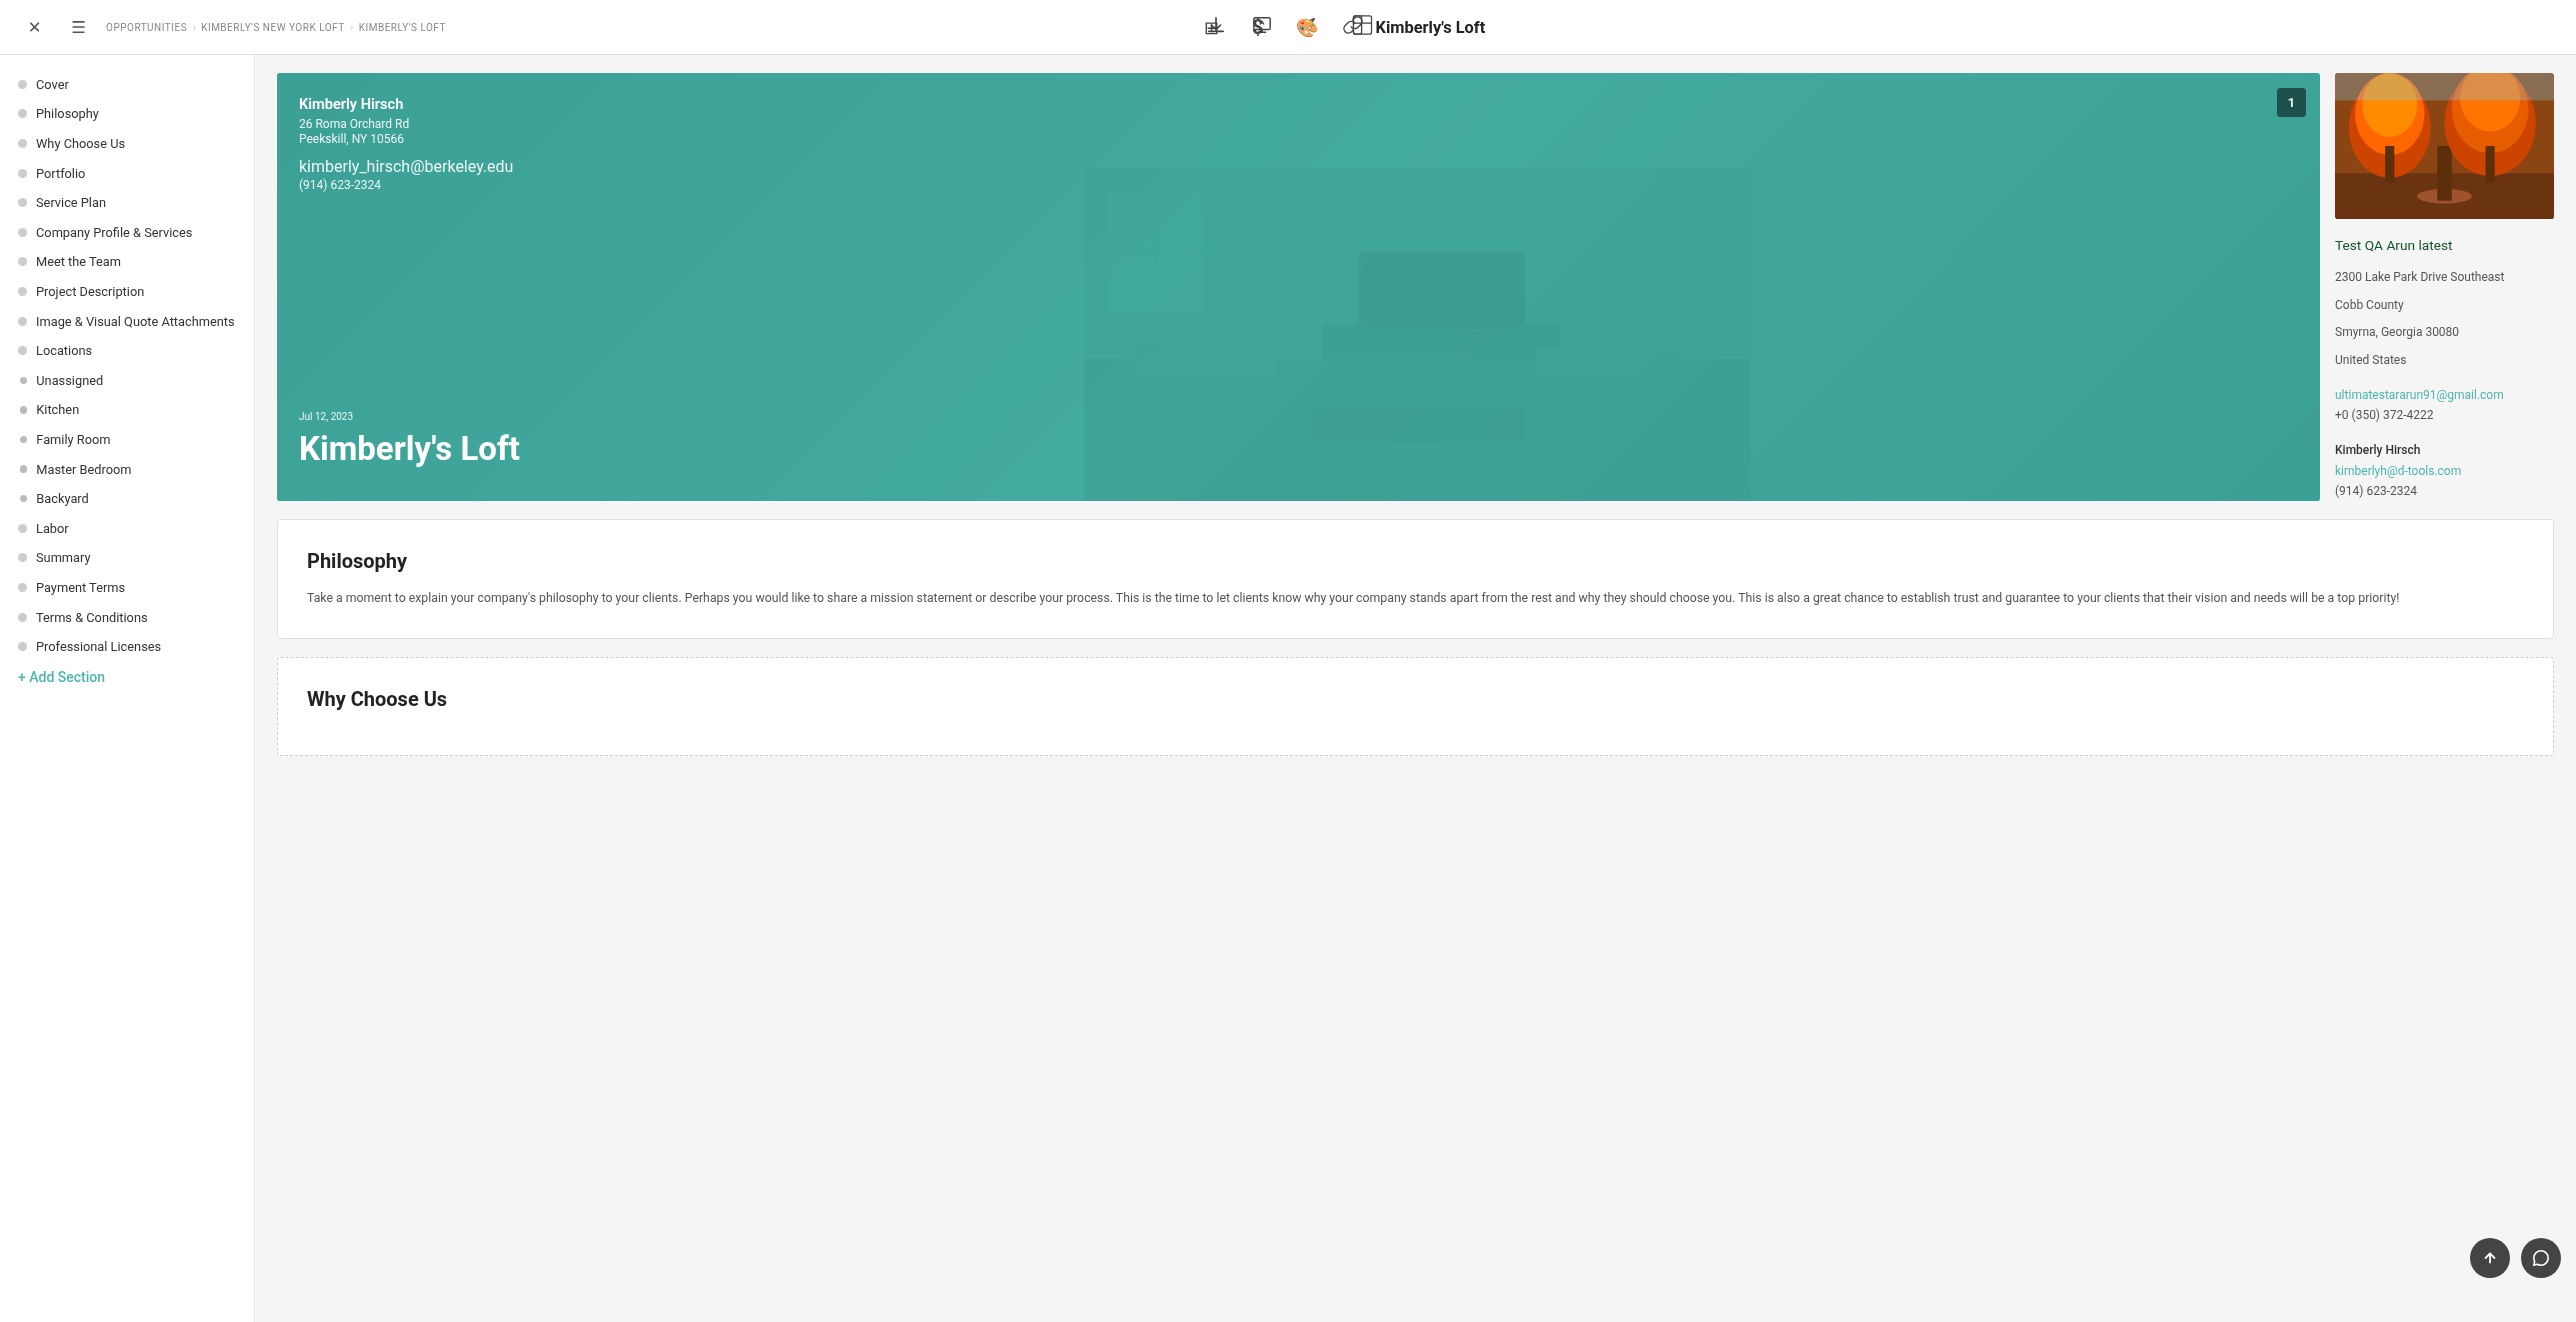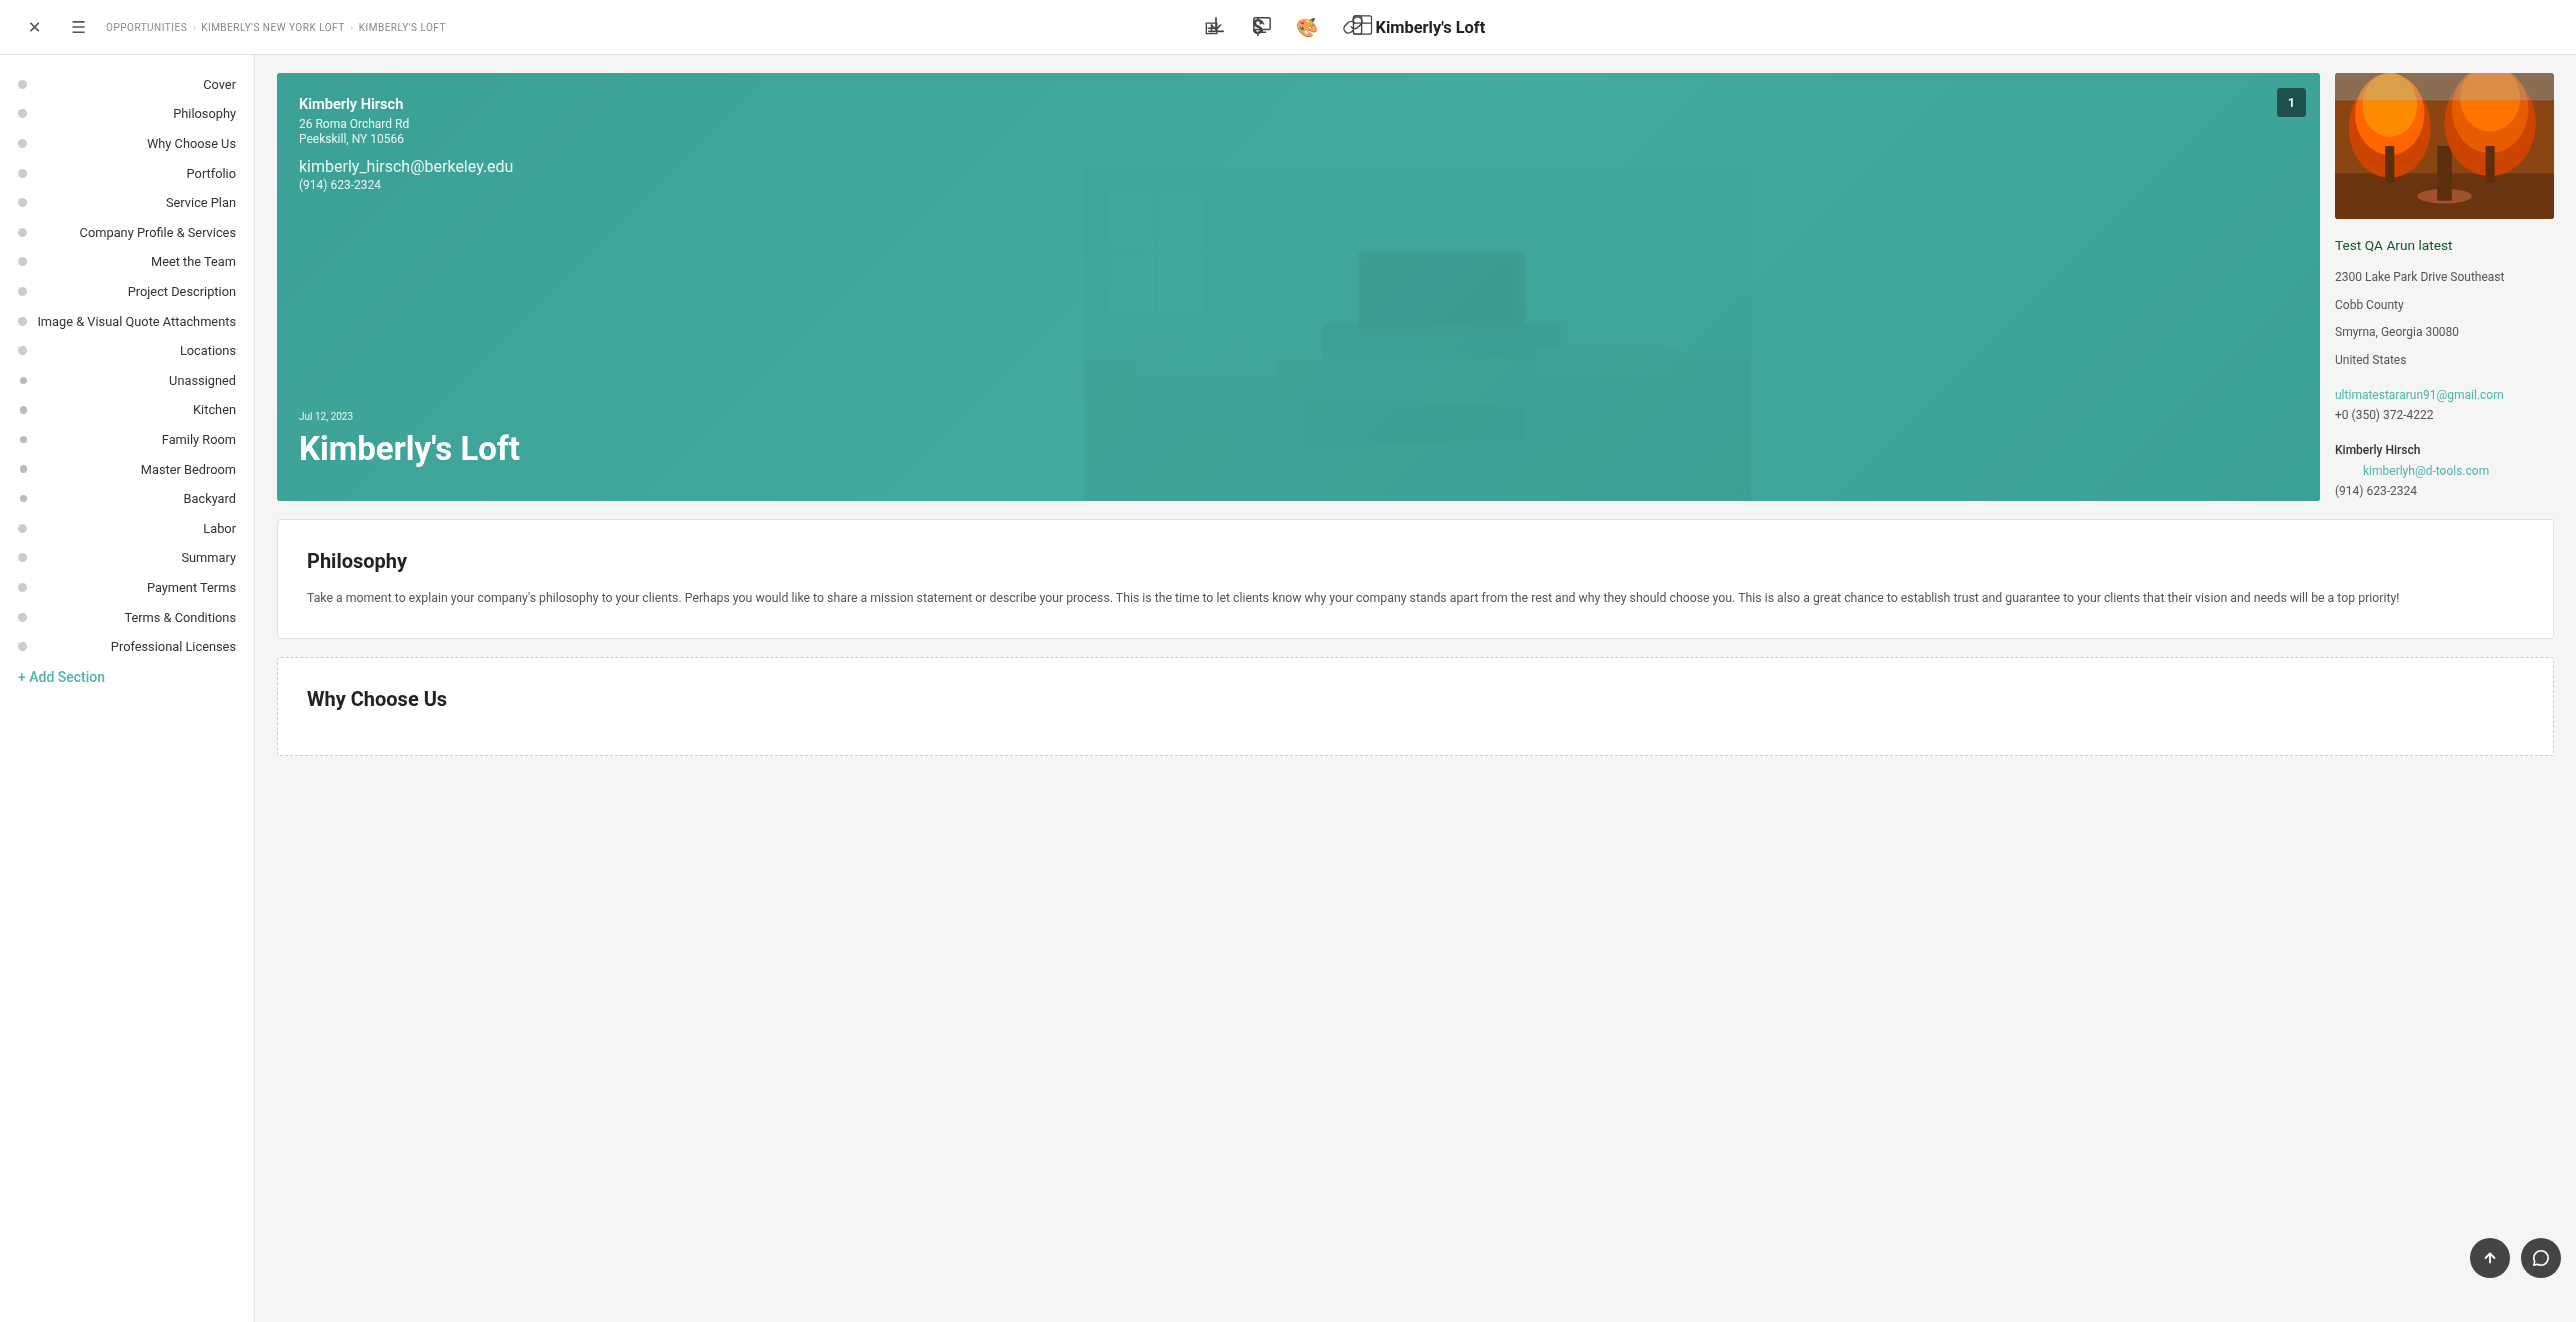--- a/index.html
+++ b/index.html
@@ -24,21 +24,21 @@
     
     .main-layout { display: flex; flex: 1; overflow: hidden; }
 
     
     .sidebar {
       width: 255px; background: #fff; border-right: 0.9px solid #e8e8e8;
       overflow-y: auto; flex-shrink: 0; padding: 14.6px 0;
     }
     .sidebar-item {
       display: flex; align-items: center; gap: 9px;
-      padding: 7.3px 18px; cursor: pointer; font-size: 12.8px; color: #333; justify-content: space-between;
+      padding: 7.3px 18px; cursor: pointer; font-size: 12.8px; color: #333;
     }
     .sidebar-dot {
       width: 9px; height: 9px; border-radius: 50%; background: #ccc; flex-shrink: 0;
     }
     .sidebar-sub {
       padding-left: 20px;
     }
     .sidebar-sub .sidebar-dot { background: #bbb; width: 7.3px; height: 7.3px; }
     .add-section {
       padding: 7.3px 18px; font-size: 14px; color: #4db6ac; cursor: pointer; font-weight: 500;
@@ -89,21 +89,21 @@
     .cover-thumb-inner {
       width: 100%; height: 100%;
       background: linear-gradient(160deg, #8B4513 0%, #D2691E 30%, #CD853F 50%, #A0522D 70%, #8B0000 100%);
     }
     .cover-contact { font-size: 12px; color: #333; line-height: 1.7; }
     .cover-contact-title { font-size: 13.7px; font-weight: 400; margin-bottom: 10px; color: #14532d; }
     .cover-contact-addr { color: #555; margin-bottom: 7.3px; }
     .cover-contact-email { color: #4db6ac; }
     .cover-contact-phone { color: #555; margin-bottom: 7.3px; }
     .cover-contact-person { font-weight: 500; color: #333; }
-    .cover-contact-person-email { color: #4db6ac; margin-left: 28px; }
+    .cover-contact-person-email { color: #4db6ac; }
     .cover-contact-person-phone { color: #555; }
 
     
     .section-card {
       background: #fff; border-radius: 3.6px; border: 0.9px solid #e0e0e0;
       padding: 29px; margin-bottom: 18px;
     }
     .section-title { font-size: 20px; font-weight: 700; color: #222; margin-bottom: 14.6px; }
     .section-body { font-size: 12.3px; color: #555; line-height: 1.7; }
 

